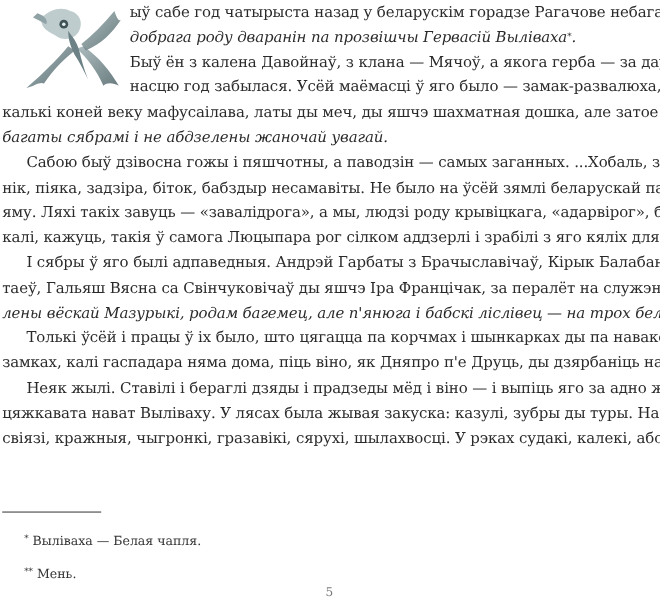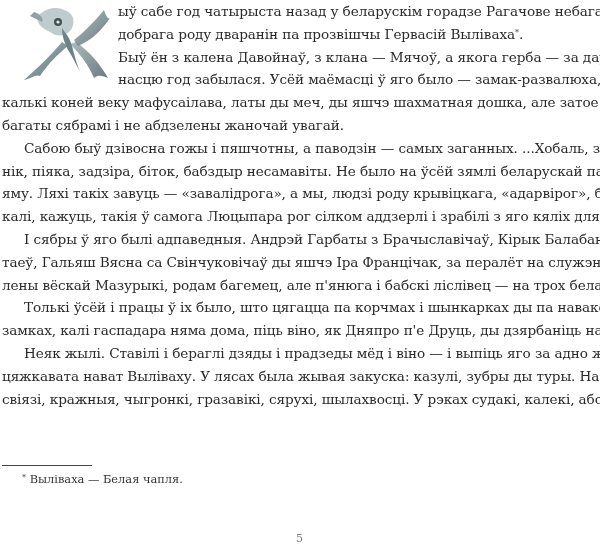--- a/index.html
+++ b/index.html
@@ -34,20 +34,21 @@
     }
     .line {
       display: block;
       white-space: nowrap;
       height: 22.8px;
       text-align: justify;
       text-align-last: justify;
     }
     .line.last {
       text-align-last: left;
+      font-style: italic;
     }
     .line.indent {
       padding-left: 22px;
     }
     .line.drop {
       padding-left: 116px;
     }
     .drop-cap {
       position: absolute;
       left: 18px;
@@ -72,20 +73,21 @@
     .footnotes {
       position: absolute;
       left: 22px;
       top: 470px;
       font-size: 11.4px;
       line-height: 18px;
       color: #333;
     }
     .footnotes div {
       white-space: nowrap;
+      margin-top: 12px;
     }
     .page-number {
       position: absolute;
       left: 296px;
       top: 532px;
       font-size: 11px;
       color: #7a7a7a;
     }
   </style>
 </head>
@@ -154,16 +156,20 @@
     </div>
   </div>
 
   <div class="footnote-rule"></div>
 
   <div class="footnotes">
     <div>
       <span class="sup">*</span>
       <span>Выліваха — Белая чапля.</span>
     </div>
+    <div>
+      <span class="sup">**</span>
+      <span>Мень.</span>
+    </div>
   </div>
 
   <div class="page-number">5</div>
 </div>
 
 </body></html>

